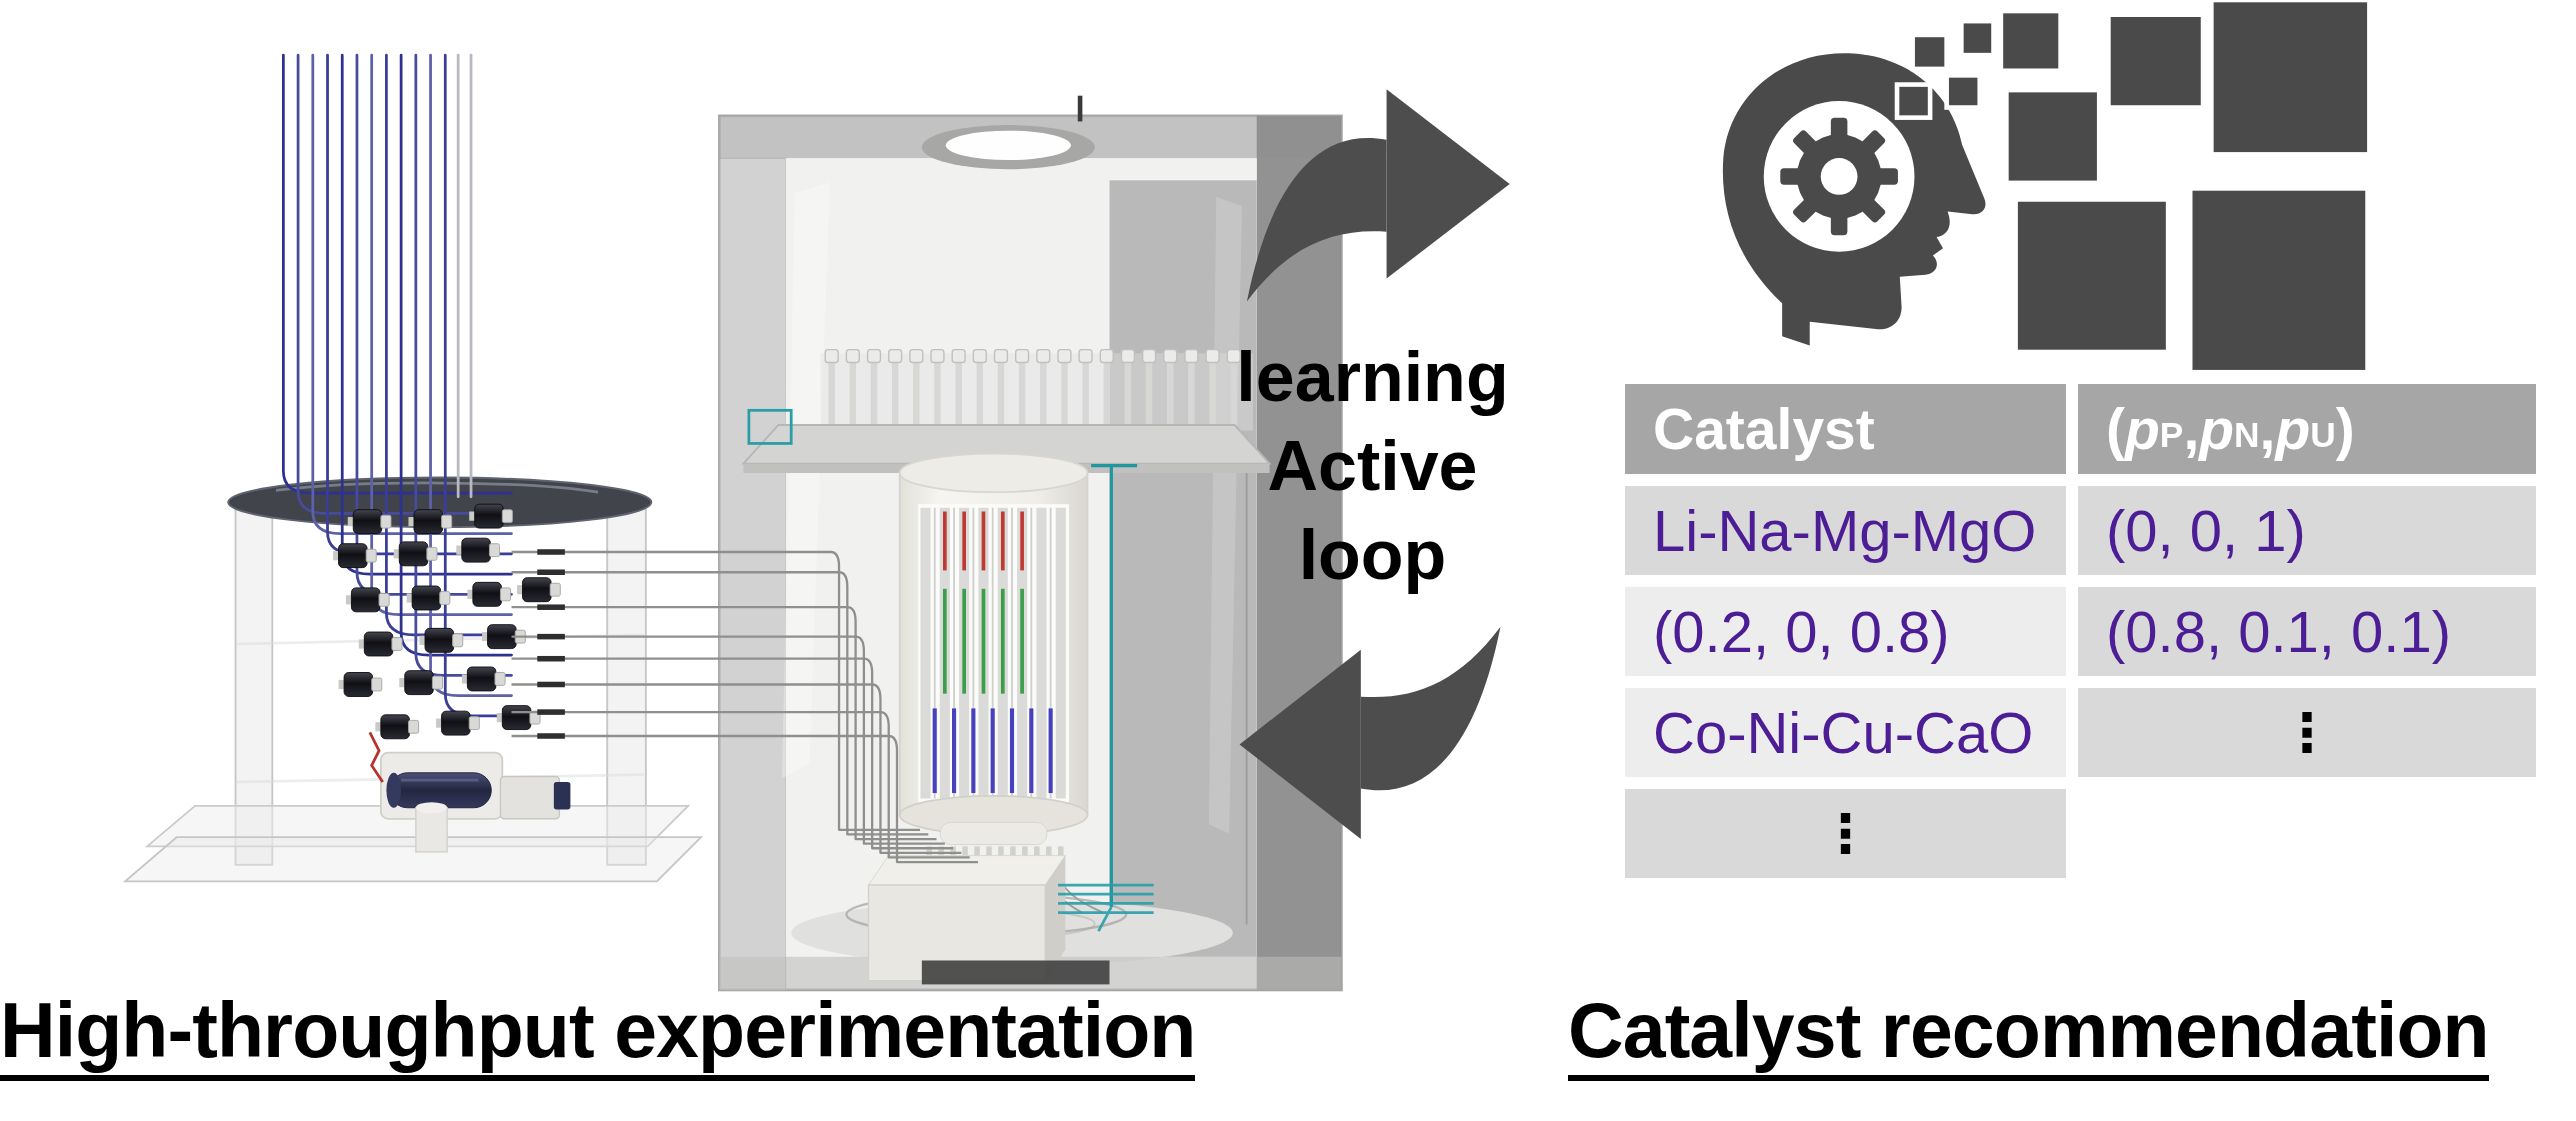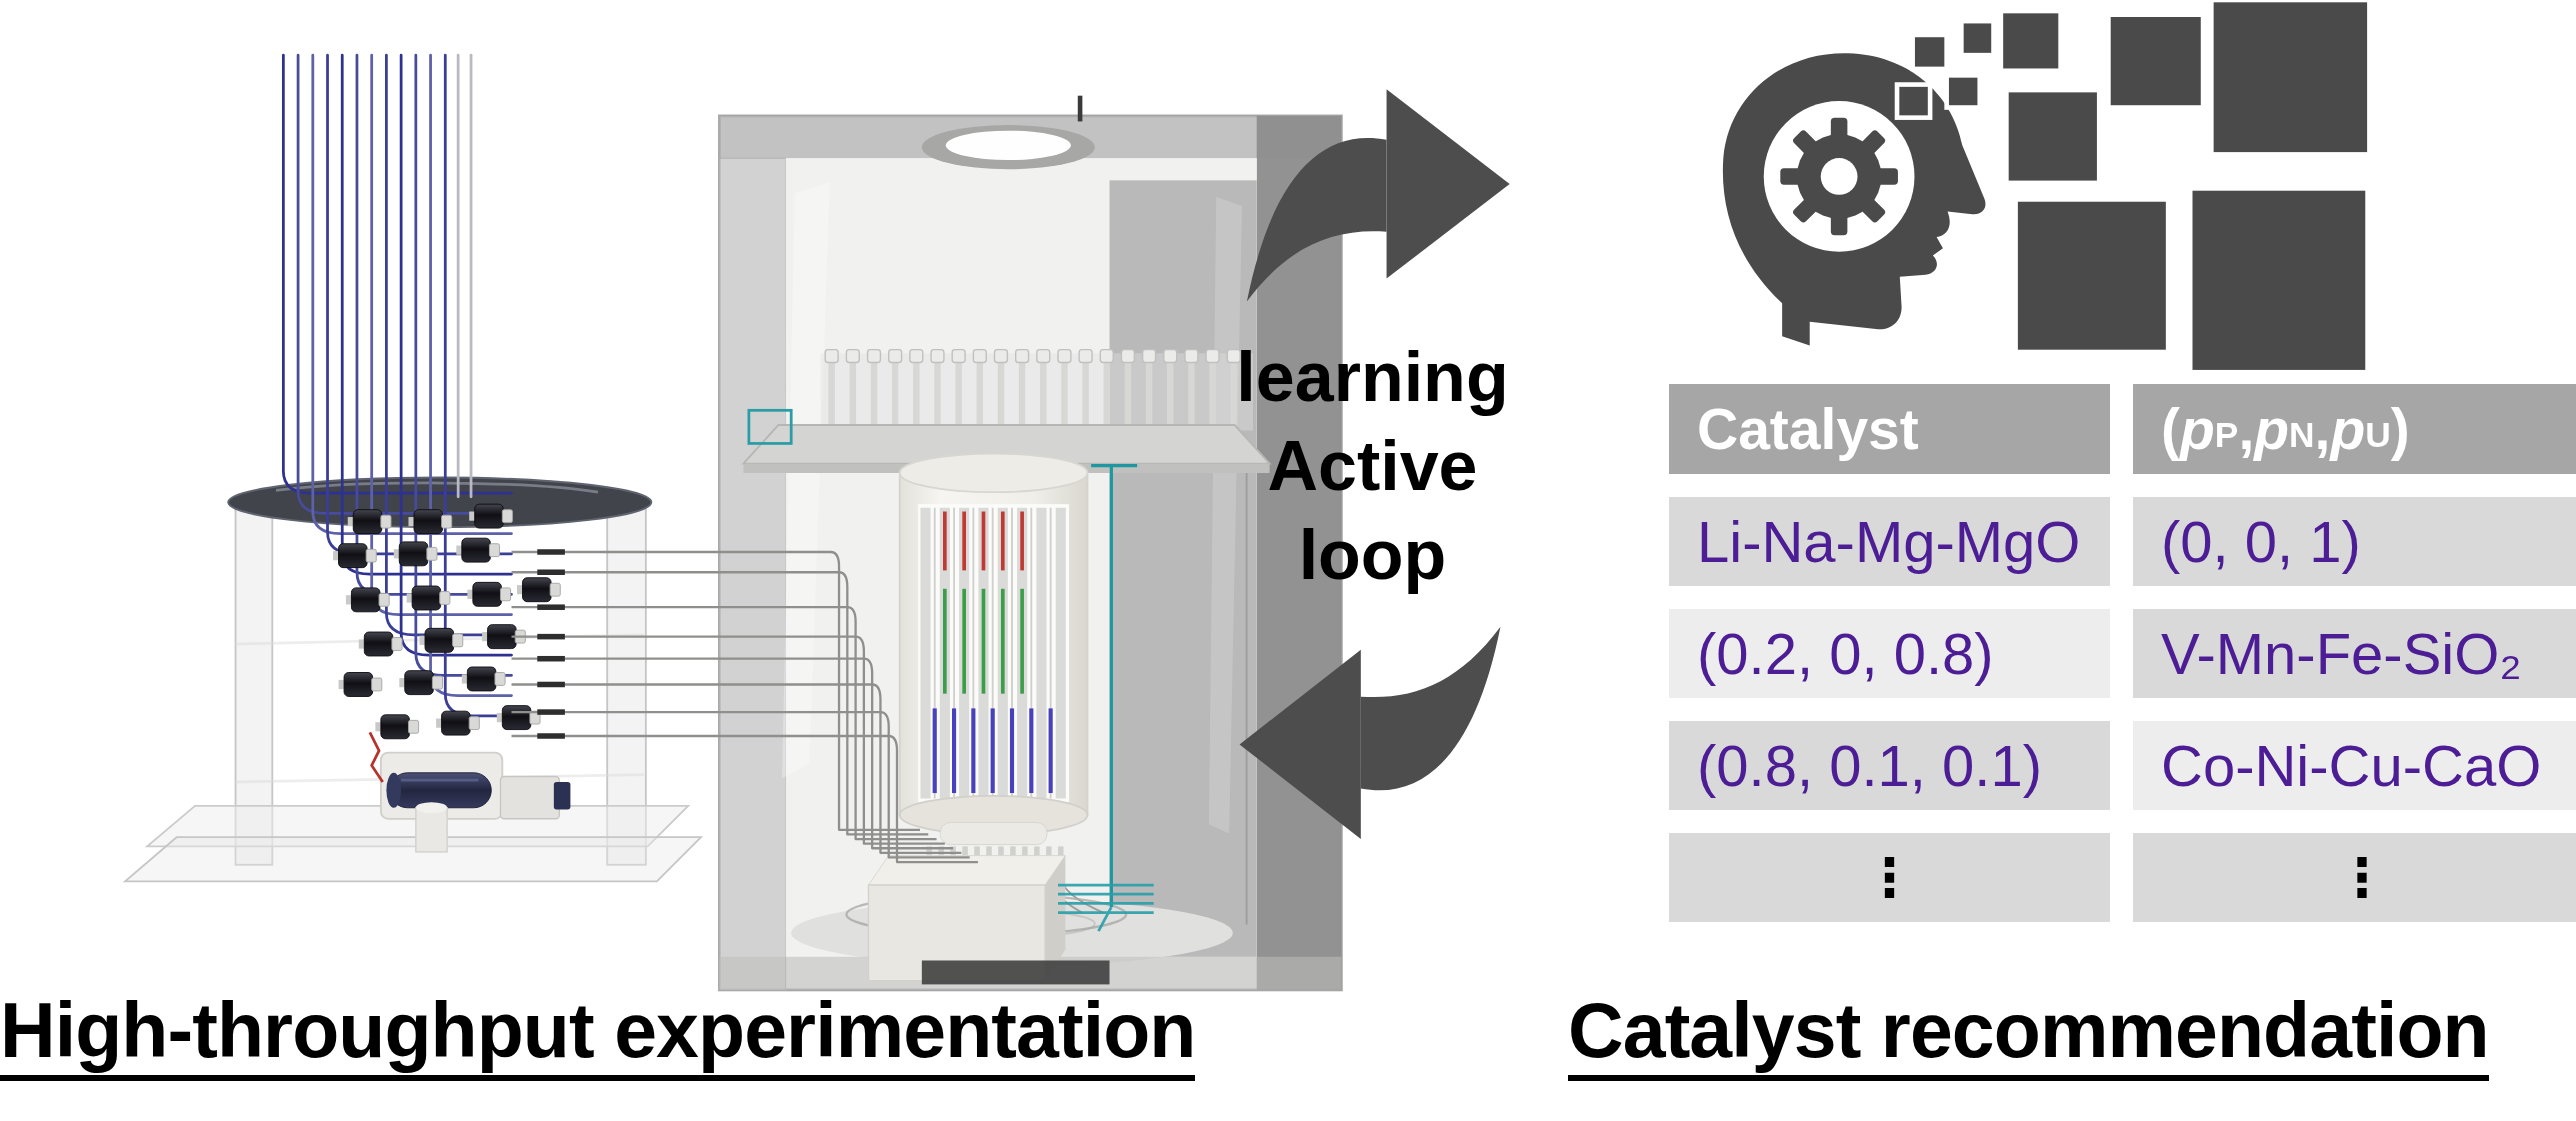--- a/index.html
+++ b/index.html
@@ -10,25 +10,25 @@
   .layer{position:absolute;}
 
   
   .loop-label{
     left:1152px;top:333px;width:441px;
     text-align:center;font-size:70px;font-weight:700;line-height:89px;color:#000;
   }
 
   
   .catalyst-table{
-    left:1669px;top:384px;width:907px;
+    left:1625px;top:384px;width:907px;
     display:grid;
     grid-template-columns:441px 458px;
     grid-template-rows:90px 89px 89px 89px 89px 89px;
-    gap:23px;background:#ffffff;
+    gap:12px;background:#ffffff;
   }
   .cell{
     display:flex;align-items:center;
     padding-left:28px;font-size:58px;color:#4c1d95;white-space:nowrap;
   }
   .cell sub{font-size:0.62em;font-style:normal;line-height:0;transform:translateY(0.18em);}
   .hcell{background:#a6a6a6;color:#ffffff;font-weight:700;font-size:57px;}
   .hcell i{font-style:italic;}
   .row-odd{background:#d9d9d9;}
   .row-even{background:#ededed;}
@@ -398,21 +398,20 @@
 
   <div class="layer catalyst-table">
     <div class="cell hcell">Catalyst</div>
     <div class="cell hcell">(<i>p</i><sub>P</sub>, <i>p</i><sub>N</sub>, <i>p</i><sub>U</sub>)</div>
 
     <div class="cell row-odd">Li-Na-Mg-MgO</div>
     <div class="cell row-odd">(0, 0, 1)</div>
 
     <div class="cell row-even">(0.2, 0, 0.8)</div>
 
-    <div class="cell row-odd">V-Mn-Fe-SiO₂</div>
     <div class="cell row-odd">(0.8, 0.1, 0.1)</div>
 
     <div class="cell row-even">Co-Ni-Cu-CaO</div>
 
     <div class="cell row-odd dots">⋮</div>
     <div class="cell row-odd dots">⋮</div>
   </div>
 
   <div class="layer caption caption-left">
     <span>High-throughput experimentation</span>

